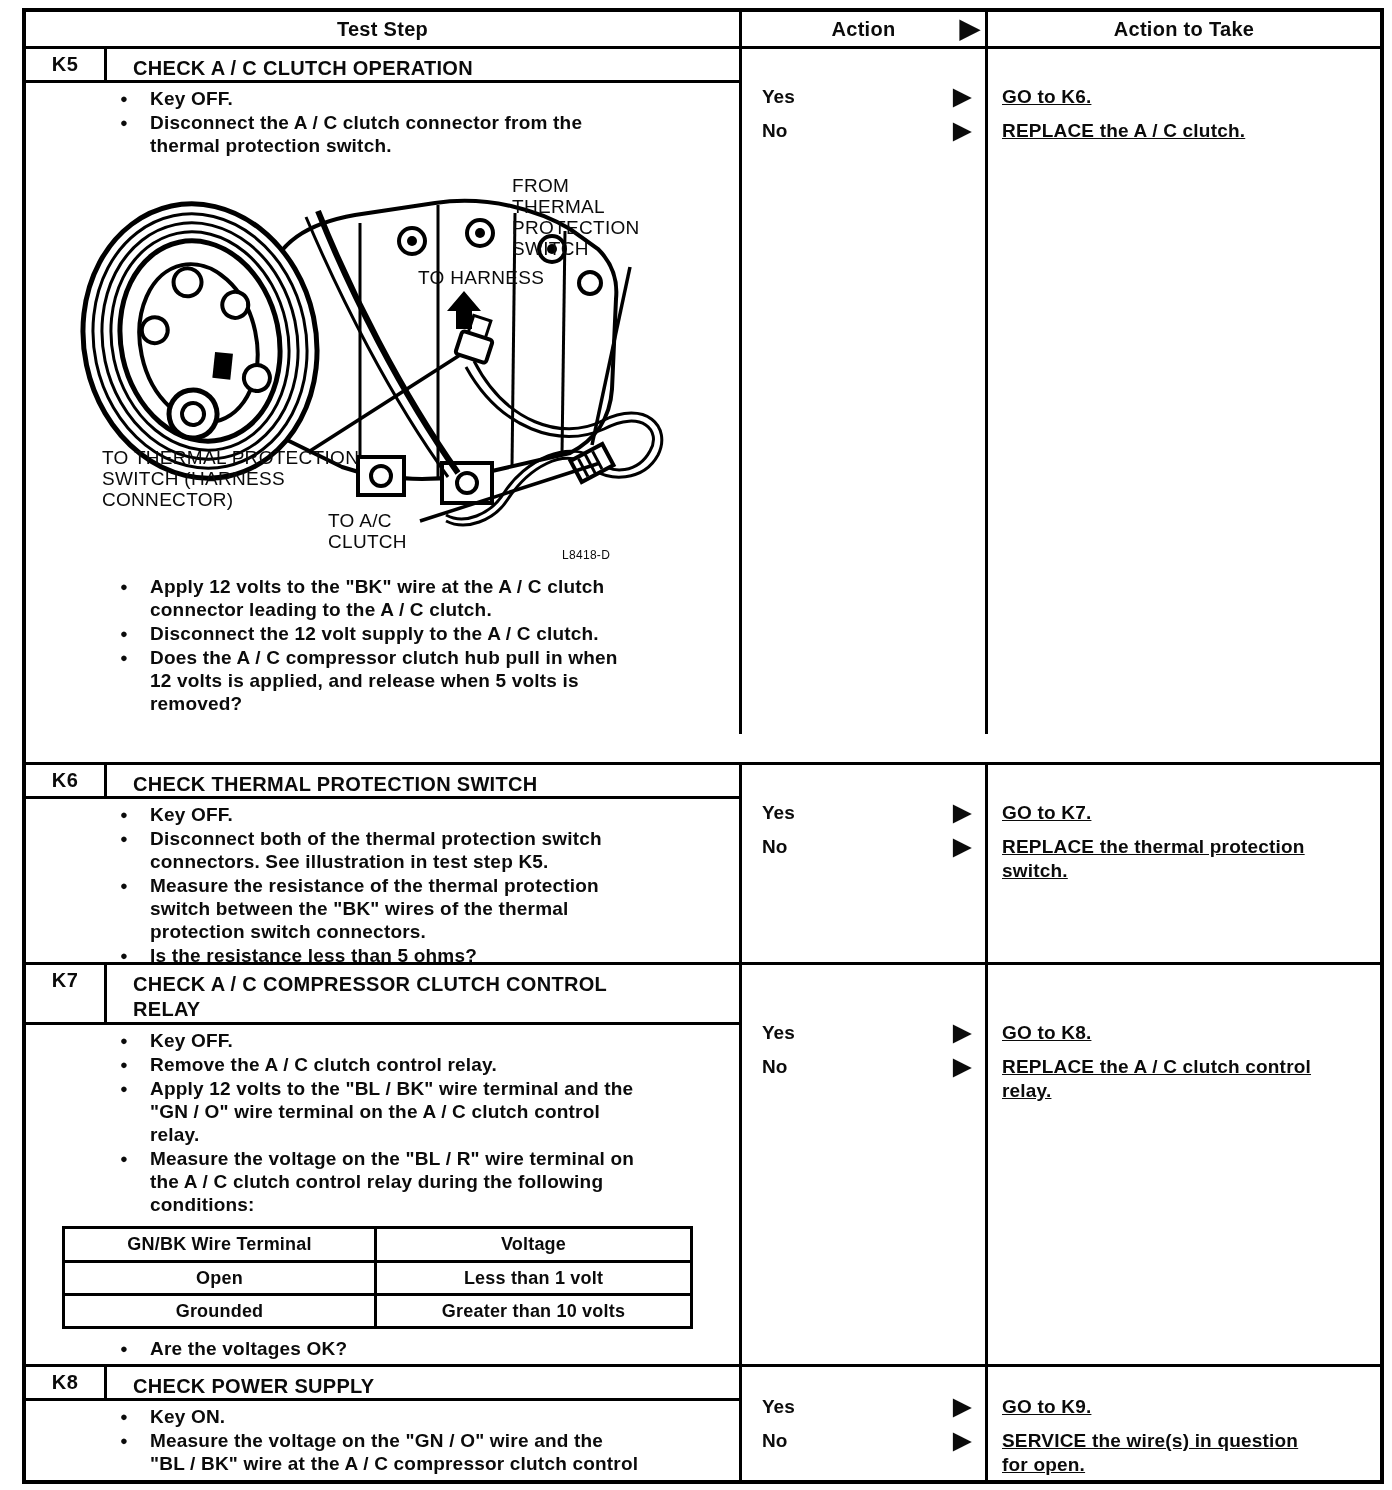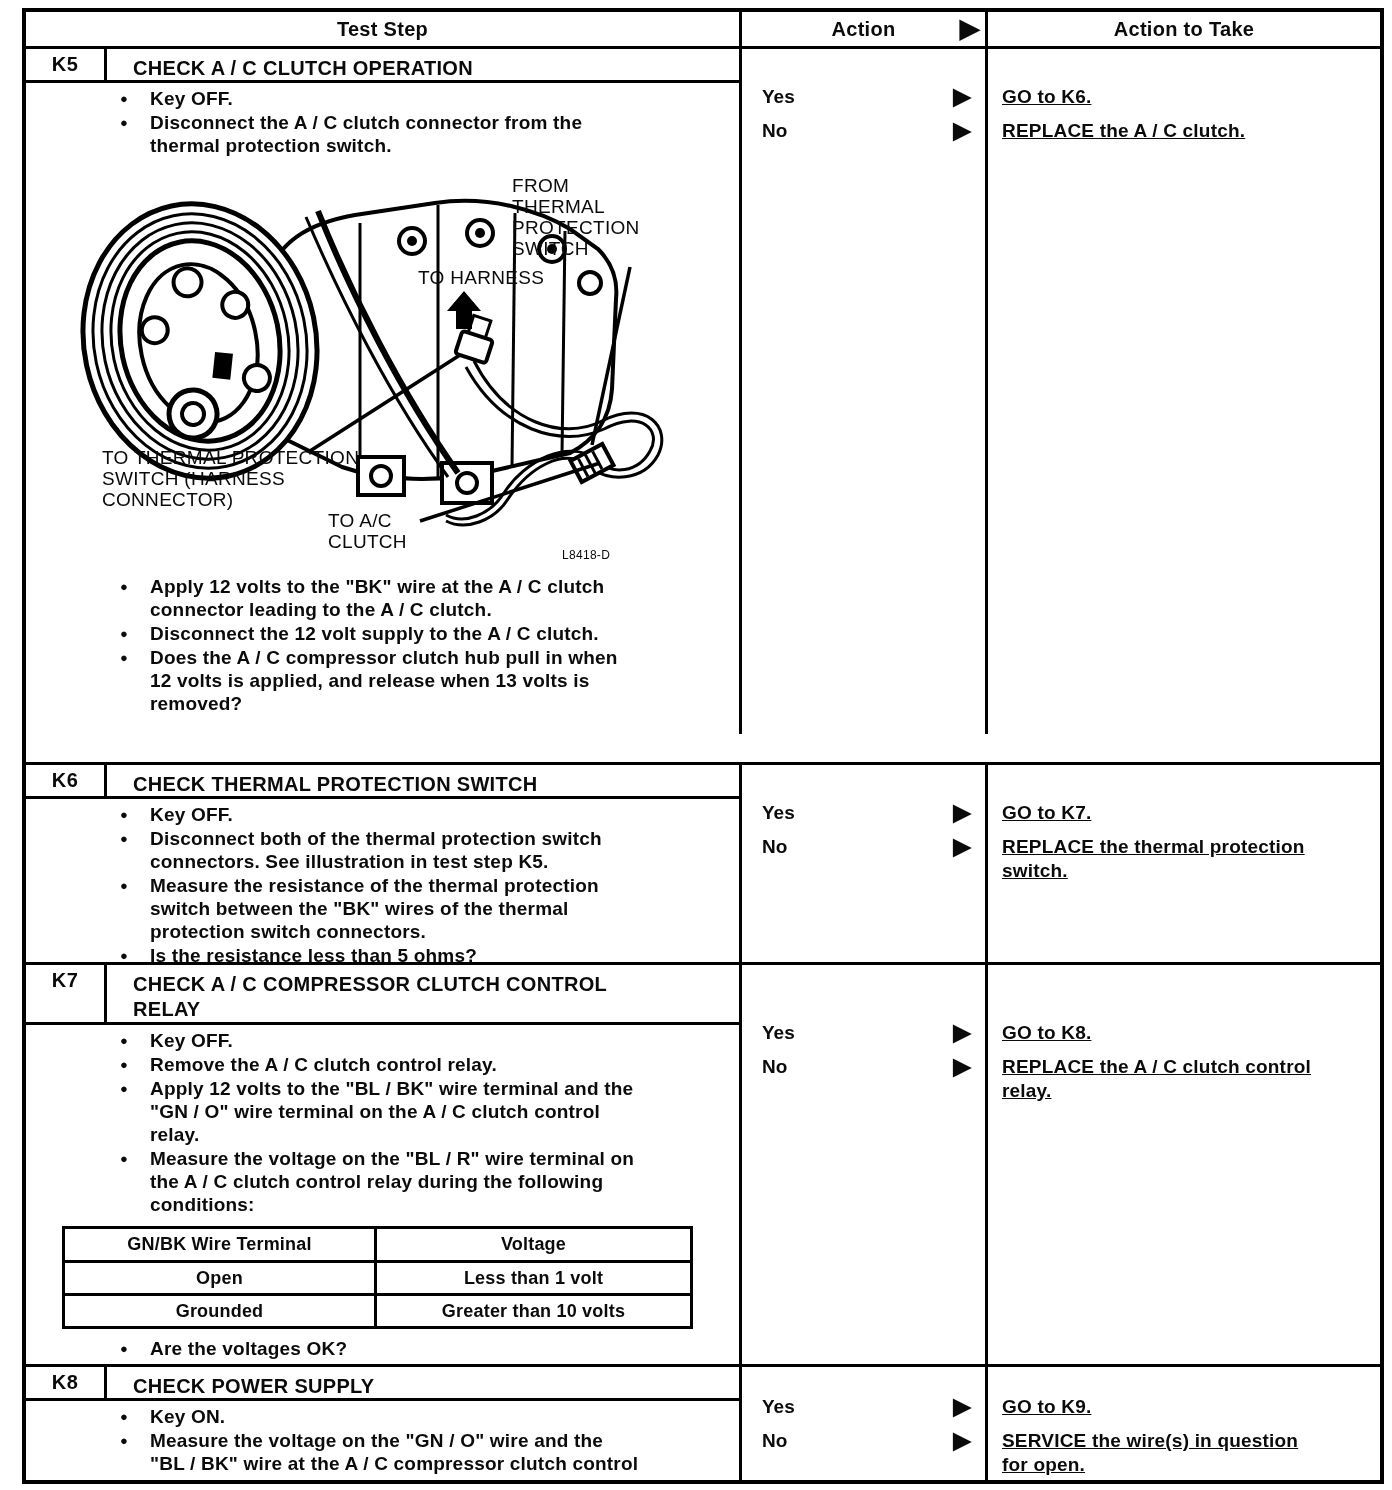--- a/index.html
+++ b/index.html
@@ -227,21 +227,21 @@
           <span class="btext">Apply 12 volts to the "BK" wire at the A / C clutch
 connector leading to the A / C clutch.</span>
         </div>
         <div class="bullet">
           <span class="dot">●</span>
           <span class="btext">Disconnect the 12 volt supply to the A / C clutch.</span>
         </div>
         <div class="bullet">
           <span class="dot">●</span>
           <span class="btext">Does the A / C compressor clutch hub pull in when
-12 volts is applied, and release when 13 volts is
+12 volts is applied, and release when 5 volts is
 removed?</span>
         </div>
       </div>
     </div>
     <div class="cell col-result">
       <div class="pairs res-pairs">
         <div class="pair">
           <span>Yes</span>
           <span class="row-arrow">▶</span>
         </div>

